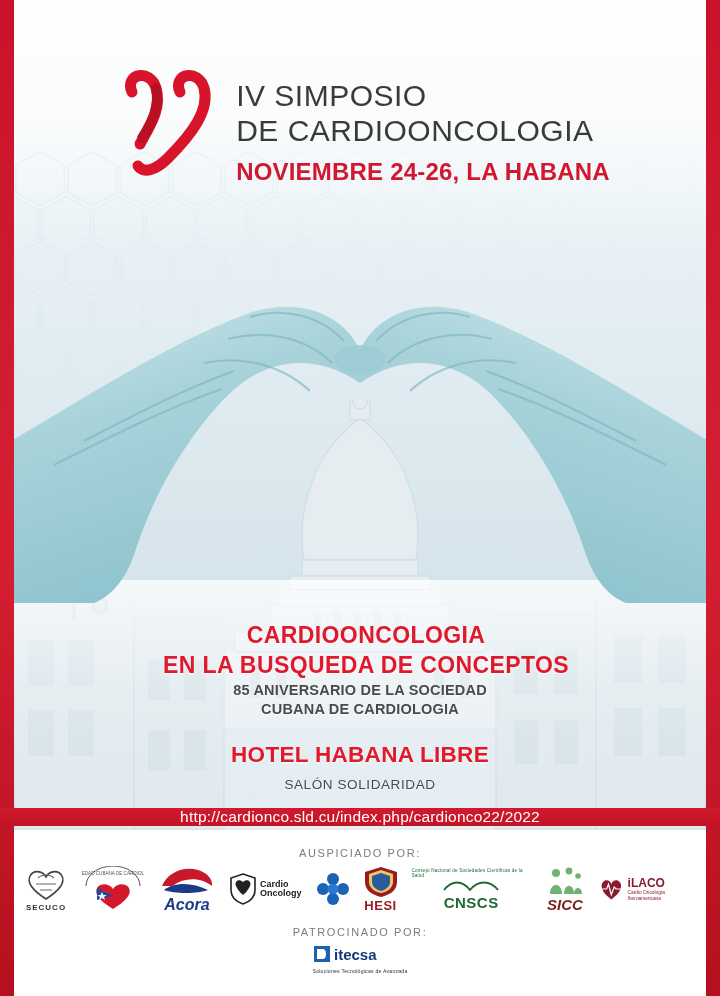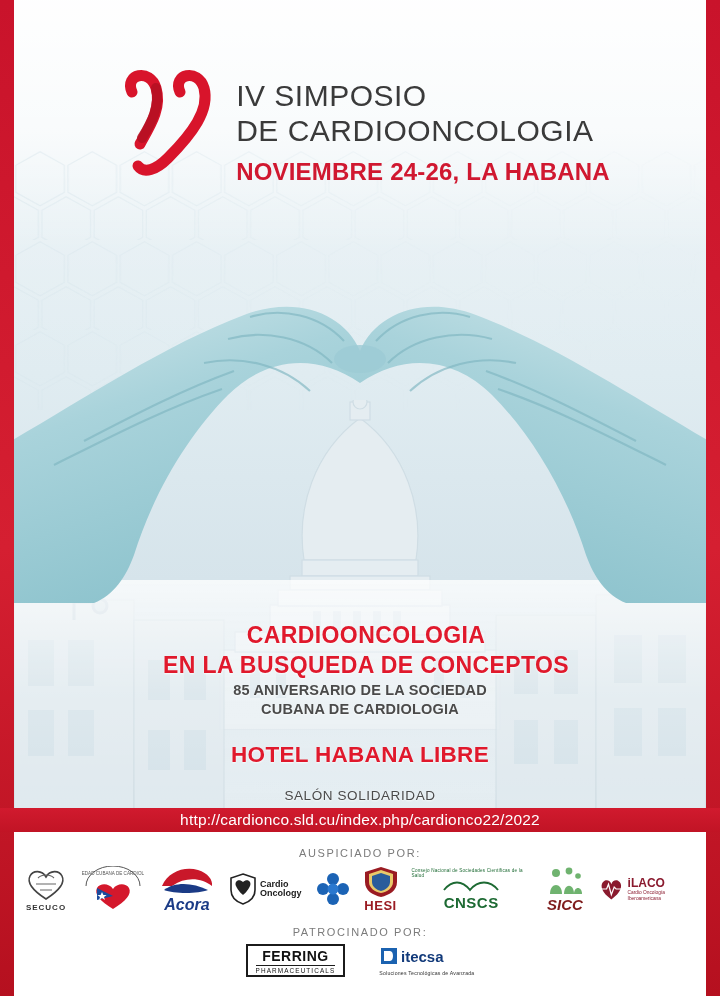--- a/index.html
+++ b/index.html
@@ -122,32 +122,32 @@
   }
   .hotel {
     margin-top: 22px;
     font-size: 22.5px;
     font-weight: bold;
     color: #e0192c;
     letter-spacing: 0.3px;
     text-shadow: 0 1px 2px rgba(255,255,255,0.85);
   }
   .salon {
-    margin-top: 20px;
+    margin-top: 9px;
     font-size: 13.5px;
     color: #4a4a4a;
     letter-spacing: 0.6px;
     text-shadow: 0 1px 2px rgba(255,255,255,0.8);
   }
 
   
   .url-band {
     position: absolute;
     left: 0; right: 0;
-    top: 808px; height: 24px;
+    top: 808px; height: 18px;
     background: linear-gradient(180deg, #d11a2e 0%, #c11425 100%);
     display: flex; align-items: center; justify-content: center;
   }
   .url-band a, .url-band span {
     color: #ffffff;
     font-size: 15.5px;
     text-decoration: none;
     letter-spacing: 0.2px;
   }
 
@@ -457,24 +457,20 @@
           <div class="ilaco-txt">iLACO</div>
           <div class="ilaco-sub">Cardio Oncología Iberoamericana</div>
         </div>
       </div>
 
     </div>
 
     <div class="sponsor-caption" style="margin-top:12px;">PATROCINADO POR:</div>
 
     <div class="logo-row patroc">
-      <div class="ferring-box">
-        <div class="ferring-name">FERRING</div>
-        <div class="ferring-sub">PHARMACEUTICALS</div>
-      </div>
       <div class="ditecsa-box">
         <svg width="92" height="20" viewBox="0 0 92 20">
           <rect x="0" y="2" width="16" height="16" fill="#1b62b0"></rect>
           <path d="M3 5 L9 5 C 13 5, 13 15, 9 15 L3 15 Z" fill="#fff"></path>
           <text x="20" y="16" font-size="15" font-weight="bold" fill="#123a7a" font-family="Liberation Sans, sans-serif">itecsa</text>
         </svg>
         <div class="ditecsa-sub">Soluciones Tecnológicas de Avanzada</div>
       </div>
     </div>
   </div>

